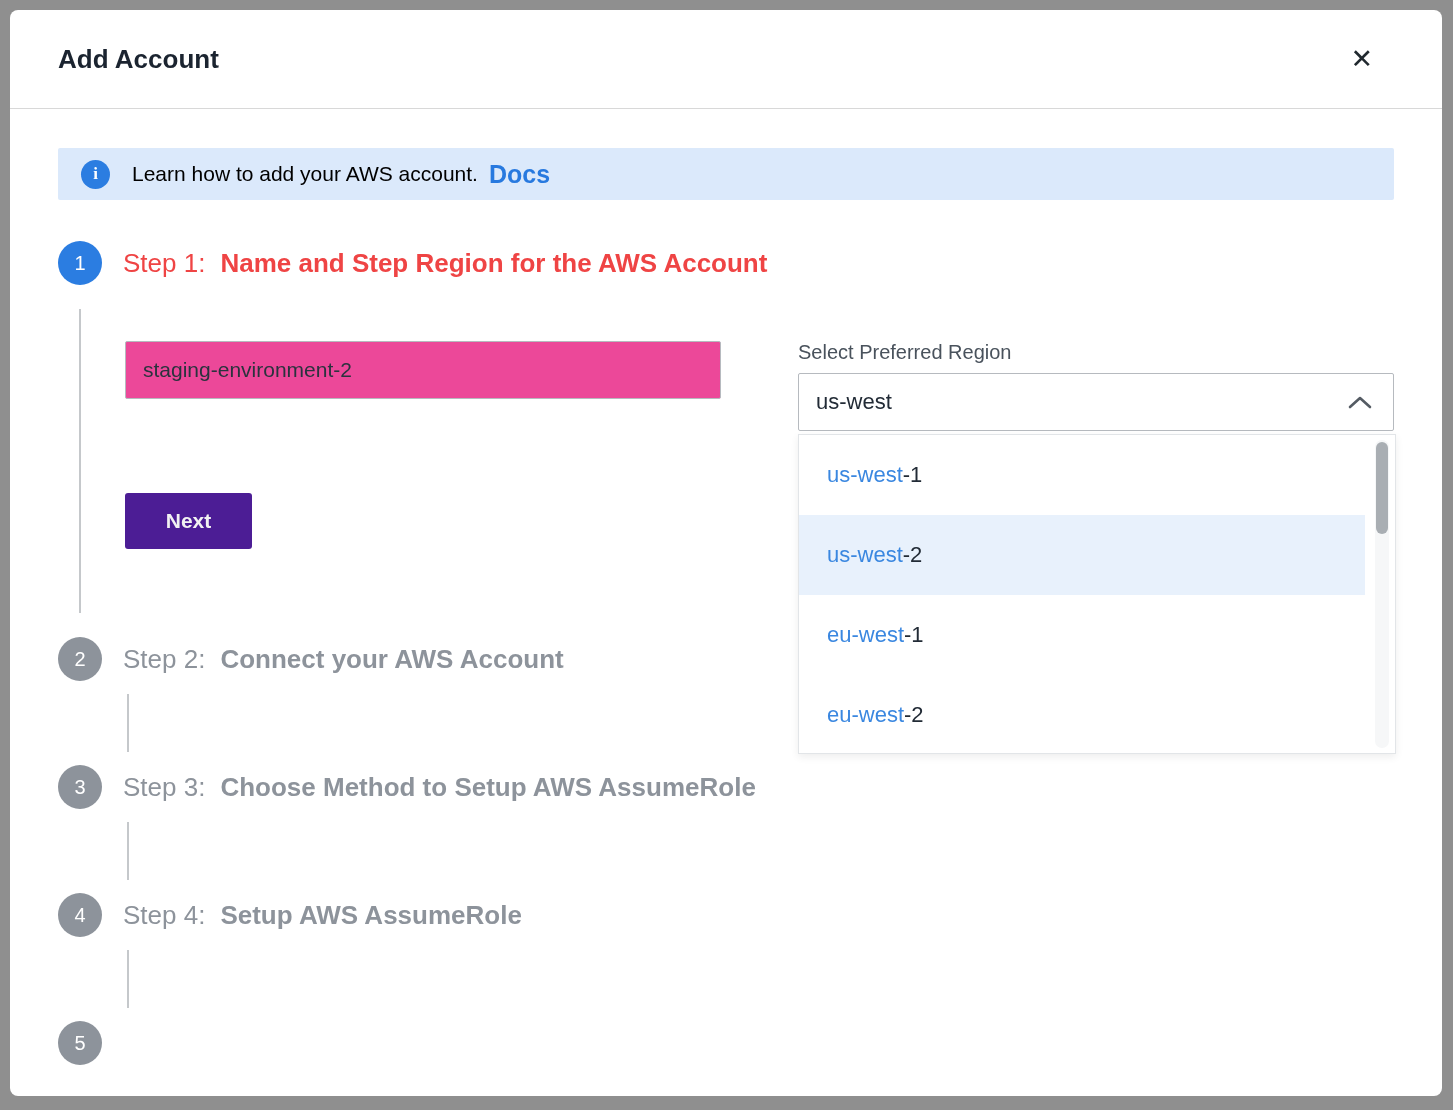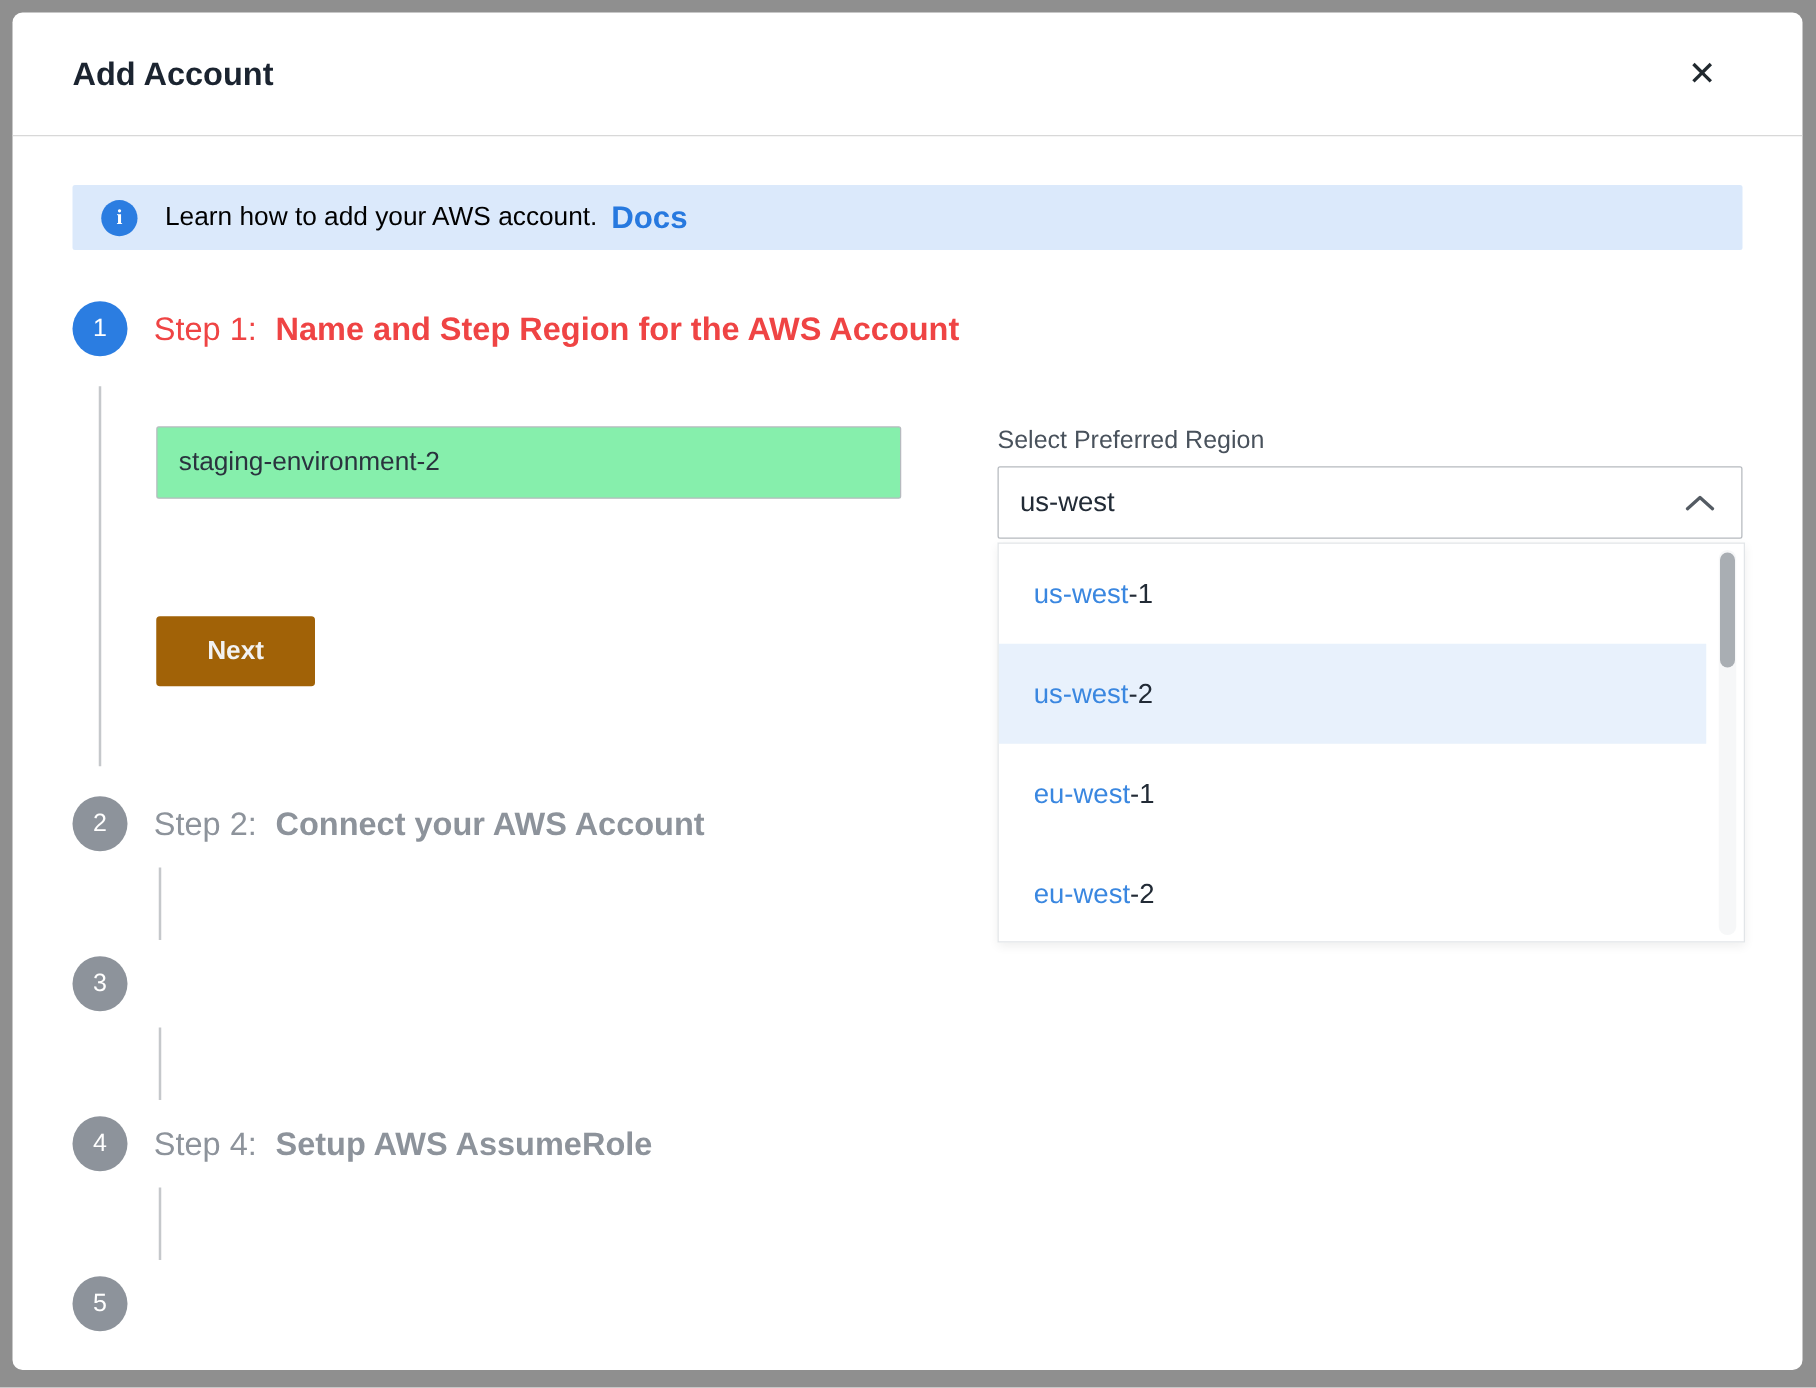--- a/index.html
+++ b/index.html
@@ -69,21 +69,21 @@
     width:2px; background:#c5c8cb;
   }
   .form-row { display:flex; gap:77px; }
   .field { width:598px; position:relative; }
   .field-label { display:block; font-size:20px; color:#49525c; margin-bottom:9px; }
   .text-input {
     width:100%; height:58px;
     border:1px solid #b6babf; border-radius:2px;
     font-size:21px; color:#2a333e; padding:0 17px;
     font-family:"Liberation Sans","DejaVu Sans",sans-serif;
-    outline:none; background:#86efac;
+    outline:none; background:#ec4899;
   }
   .select-box {
     width:100%; height:58px;
     border:1px solid #b6babf; border-radius:2px;
     background:#ffffff; cursor:pointer;
     display:flex; align-items:center; justify-content:space-between;
     padding:0 21px 0 17px;
   }
   .select-value { font-size:22px; color:#222b36; }
   
@@ -104,21 +104,21 @@
   .dd-track {
     position:absolute; top:5px; right:6px; bottom:5px; width:14px;
     background:#f6f7f8; border-radius:7px; cursor:pointer;
   }
   .dd-thumb {
     position:absolute; top:2px; left:1px; width:12px; height:92px;
     background:#a9aeb3; border-radius:6px; cursor:grab;
   }
   .next-btn {
     margin-top:62px; width:127px; height:56px;
-    background:#a16207; color:#f2f2f2;
+    background:#4c1d95; color:#f2f2f2;
     border:none; border-radius:3px;
     font-size:21px; font-weight:700; cursor:default;
     font-family:"Liberation Sans","DejaVu Sans",sans-serif;
   }
   .chevron-svg { display:block; }
 </style>
 </head>
 <body>
 
 <div class="modal">
@@ -196,20 +196,23 @@
       <div class="step-row inactive">
         <div class="step-circle inactive">2</div>
         <div class="step-head">
           <span class="step-prefix">Step 2:</span><span class="step-title">Connect your AWS Account</span>
         </div>
       </div>
       <div class="connector"></div>
 
       <div class="step-row inactive">
         <div class="step-circle inactive">3</div>
+        <div class="step-head">
+          <span class="step-prefix">Step 3:</span><span class="step-title">Choose Method to Setup AWS AssumeRole</span>
+        </div>
       </div>
       <div class="connector"></div>
 
       <div class="step-row inactive">
         <div class="step-circle inactive">4</div>
         <div class="step-head">
           <span class="step-prefix">Step 4:</span><span class="step-title">Setup AWS AssumeRole</span>
         </div>
       </div>
       <div class="connector"></div>

